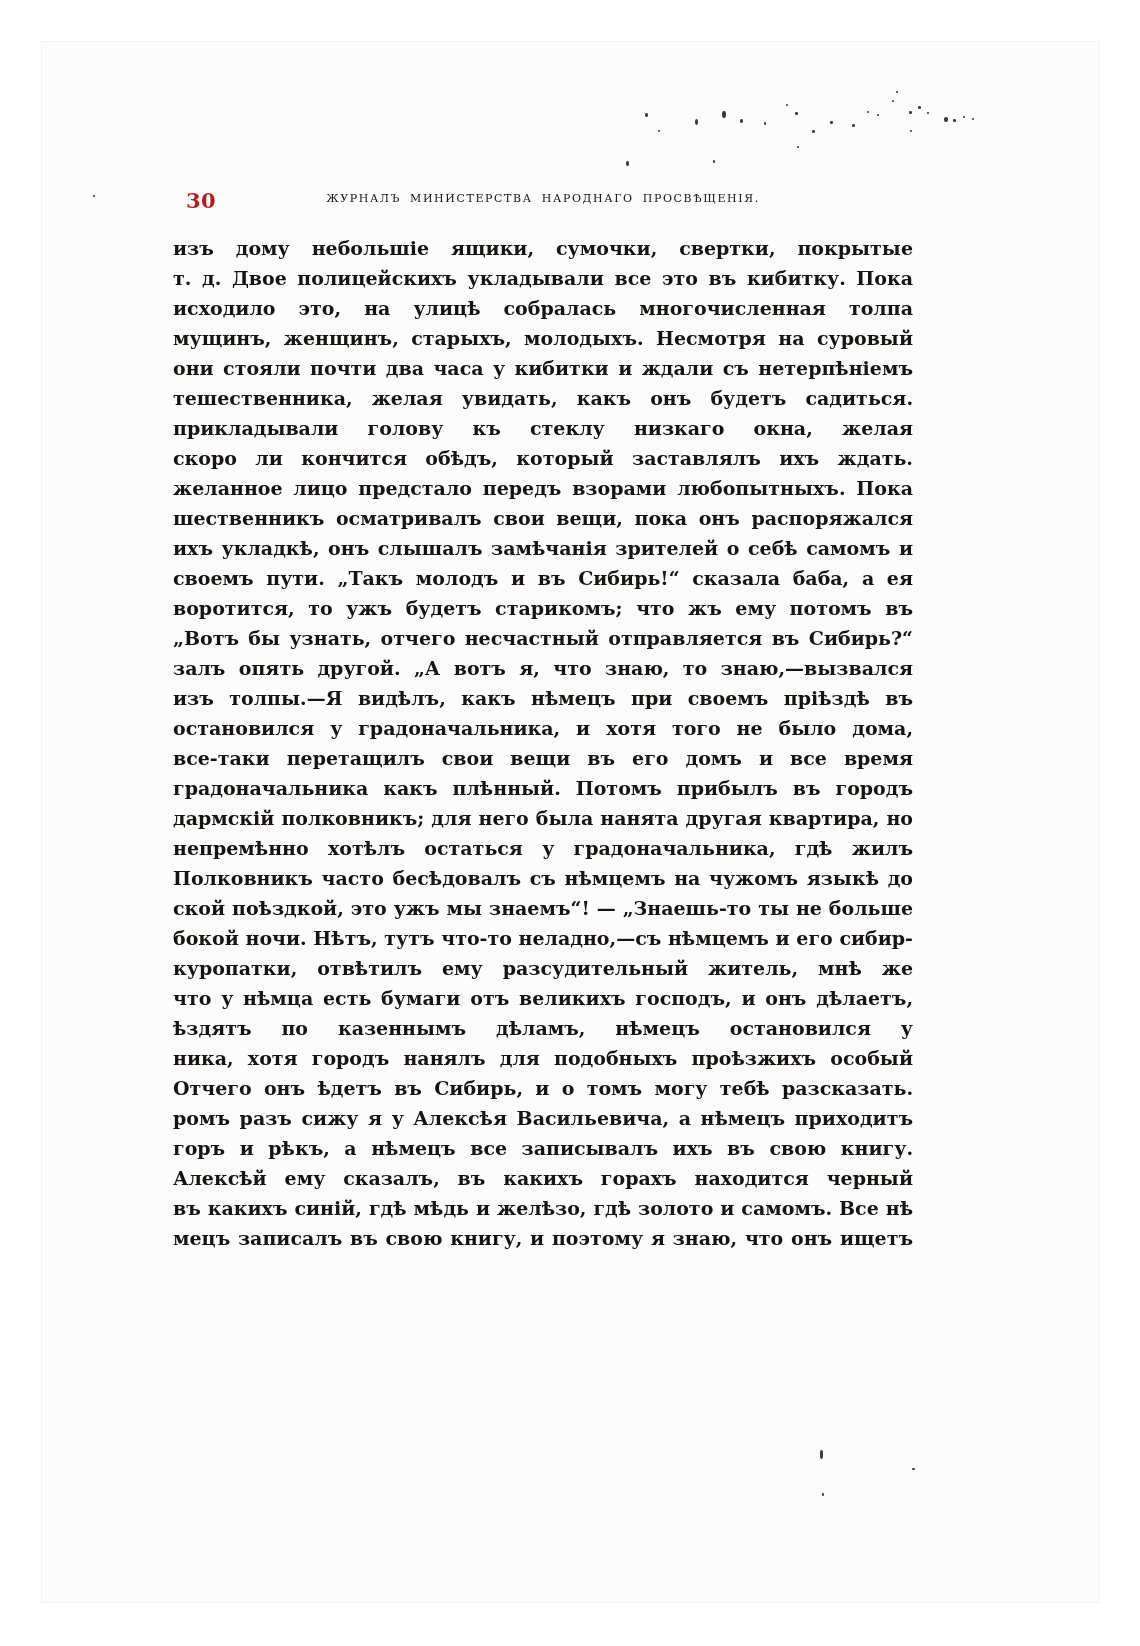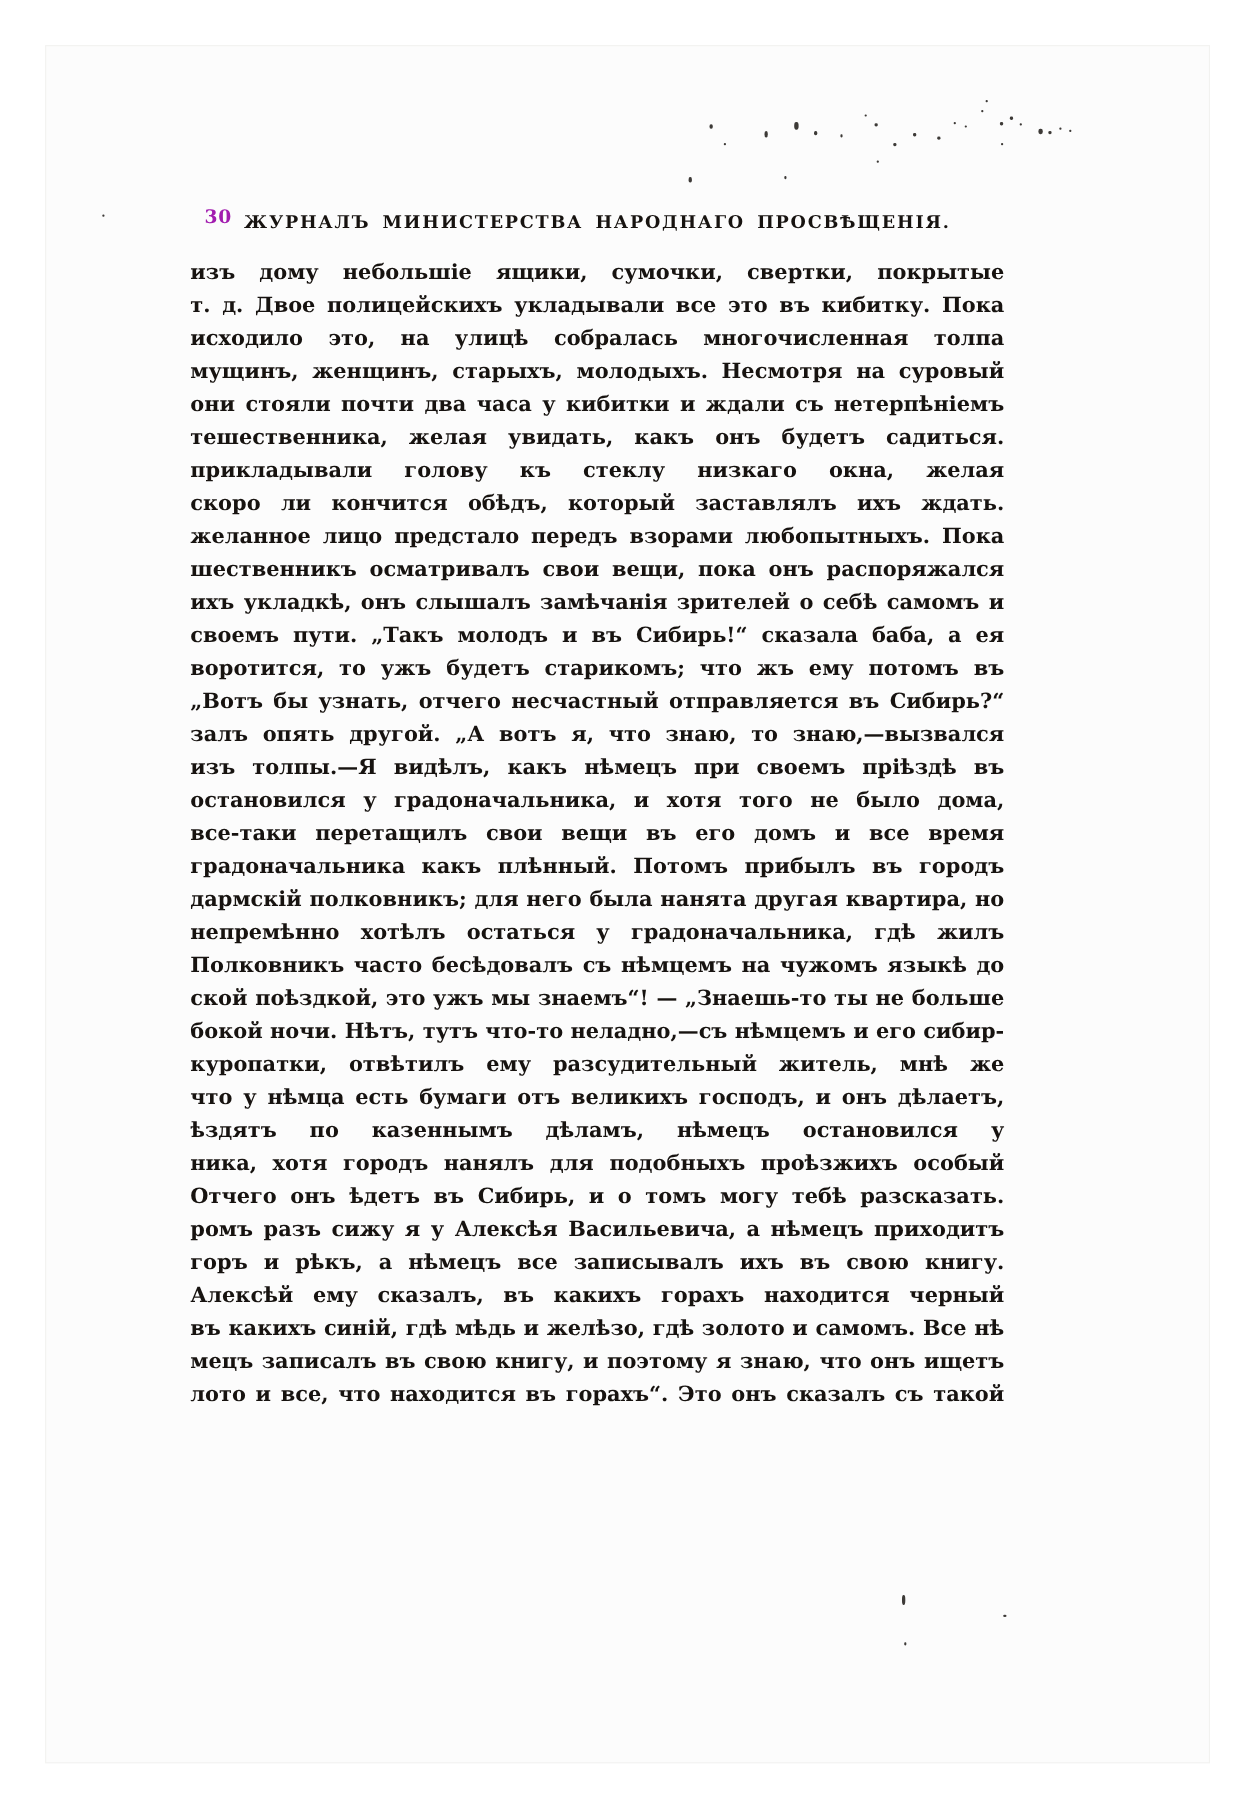--- a/index.html
+++ b/index.html
@@ -23,32 +23,32 @@
     box-sizing: border-box;
   }
   .header {
     position: absolute;
     left: 0; top: 146px;
     width: 100%; height: 28px;
   }
   .pagenum {
     position: absolute;
     left: 144px; top: 0;
-    font-size: 17px;
+    font-size: 21px;
     font-weight: 700;
-    color: #a21caf;
+    color: #b91c1c;
     letter-spacing: 0.5px;
   }
   .running-title {
     position: absolute;
     left: 131px; top: 4px;
     width: 740px;
     text-align: center;
-    font-size: 16px;
-    font-weight: 700;
+    font-size: 11px;
+    font-weight: 400;
     letter-spacing: 1.6px;
     word-spacing: 4px;
     color: #171310;
     white-space: nowrap;
   }
   .body-text {
     position: absolute;
     left: 131px; top: 191px;
     width: 740px;
     color: #171310;
@@ -107,21 +107,20 @@
         <div class="line">куропатки, отвѣтилъ ему разсудительный житель, мнѣ же извѣстно,</div>
         <div class="line">что у нѣмца есть бумаги отъ великихъ господъ, и онъ дѣлаетъ, что</div>
         <div class="line">ѣздятъ по казеннымъ дѣламъ, нѣмецъ остановился у градоначаль-</div>
         <div class="line">ника, хотя городъ нанялъ для подобныхъ проѣзжихъ особый домъ.</div>
         <div class="line">Отчего онъ ѣдетъ въ Сибирь, и о томъ могу тебѣ разсказать. Вече-</div>
         <div class="line">ромъ разъ сижу я у Алексѣя Васильевича, а нѣмецъ приходитъ къ</div>
         <div class="line">горъ и рѣкъ, а нѣмецъ все записывалъ ихъ въ свою книгу. Дальше</div>
         <div class="line">Алексѣй ему сказалъ, въ какихъ горахъ находится черный камень,</div>
         <div class="line">въ какихъ синій, гдѣ мѣдь и желѣзо, гдѣ золото и самомъ. Все нѣ</div>
         <div class="line">мецъ записалъ въ свою книгу, и поэтому я знаю, что онъ ищетъ зо-</div>
-        <div class="line">лото и все, что находится въ горахъ“. Это онъ сказалъ съ такой</div>
       </div>
   </div>
 <span class="speck" style="left: 93px; top: 195px; width: 2px; height: 2px;"></span>
     <span class="speck" style="left: 626px; top: 161px; width: 3px; height: 5px;"></span>
     <span class="speck" style="left: 645px; top: 113px; width: 3px; height: 4px;"></span>
     <span class="speck" style="left: 658px; top: 130px; width: 2px; height: 2px;"></span>
     <span class="speck" style="left: 695px; top: 119px; width: 3px; height: 6px;"></span>
     <span class="speck" style="left: 713px; top: 160px; width: 2px; height: 3px;"></span>
     <span class="speck" style="left: 722px; top: 111px; width: 4px; height: 7px;"></span>
     <span class="speck" style="left: 740px; top: 119px; width: 3px; height: 4px;"></span>

